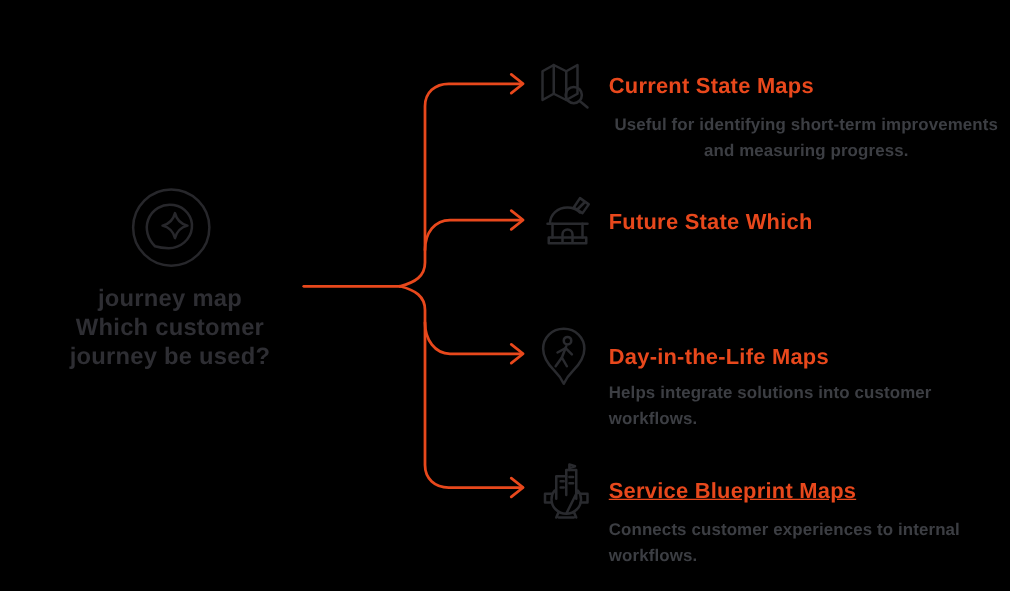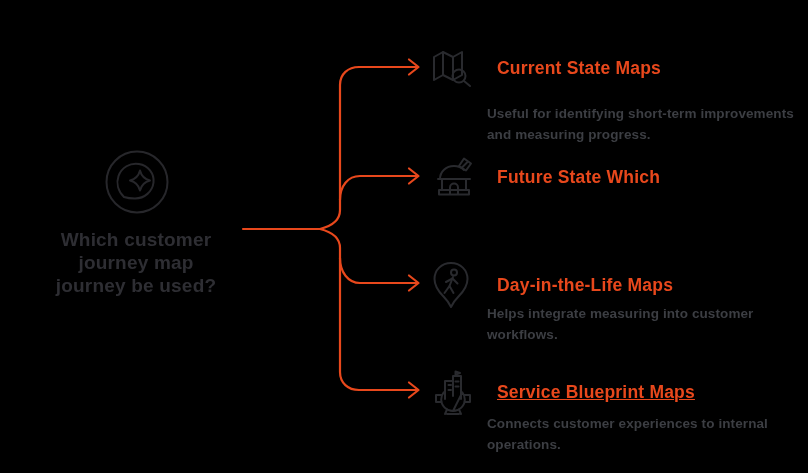--- a/index.html
+++ b/index.html
@@ -18,21 +18,21 @@
   .connector{position:absolute;left:0;top:0;}
   .left-group{position:absolute;left:0;top:0;}
   .q-icon{position:absolute;left:104px;top:149px;width:66px;height:66px;color:var(--iconleft);}
   .q-title{
     position:absolute;left:25px;top:228px;width:222px;
     color:var(--heading);font-weight:bold;font-size:19px;line-height:23px;
     text-align:center;letter-spacing:.2px;
   }
   .branch-icon{position:absolute;color:var(--icon);}
   .branch-title{
-    position:absolute;left:497px;color:var(--accent);
+    position:absolute;left:487px;color:var(--accent);
     font-weight:bold;font-size:17.5px;letter-spacing:.2px;white-space:nowrap;
   }
   .branch-desc{
     position:absolute;left:487px;width:316px;color:var(--description);
     font-size:13.5px;line-height:21px;font-weight:bold;letter-spacing:.1px;
   }
   svg{display:block;}
   .stroke{fill:none;stroke:currentColor;stroke-width:2;stroke-linecap:round;stroke-linejoin:round;}
   .accent-stroke{fill:none;stroke:var(--accent);stroke-width:2.2;stroke-linecap:round;stroke-linejoin:round;}
 </style>
@@ -55,37 +55,37 @@
 
   <div class="left-group">
     <div class="q-icon">
       <svg width="66" height="66" viewBox="0 0 66 66">
         <circle class="stroke" cx="33" cy="33" r="30.5"></circle>
         <path class="stroke" d="M20 48 C14 42 12 34 14.5 27 C17.5 18.5 26 13.5 35 15 C44 16.5 50.5 24.5 49.5 33.5 C48.5 42.5 40.5 49.5 31 49.5 C27 49.5 23 49 20 48 Z"></path>
         <path class="stroke" d="M36 21.5 Q38 29.5 46 31.5 Q38 33.5 36 41.5 Q34 33.5 26 31.5 Q34 29.5 36 21.5 Z"></path>
       </svg>
     </div>
     <div class="q-title">
+      <div>journey map</div>
       <div>Which customer</div>
-      <div>journey map</div>
       <div>journey be used?</div>
     </div>
   </div>
 
   <div>
     <div class="branch-icon" style="left:428px;top:44px;">
       <svg width="48" height="48" viewBox="0 0 48 48">
         <path class="stroke" d="M6 13 L15 8 L25 13 L34 8 V31 L25 36 L15 31 L6 36 Z"></path>
         <path class="stroke" d="M15 8 V31 M25 13 V36"></path>
         <circle class="stroke" cx="31" cy="32" r="6.5"></circle>
         <path class="stroke" d="M36 37 L42 42"></path>
       </svg>
     </div>
     <div class="branch-title" style="top:58px;">Current State Maps</div>
-    <div class="branch-desc" style="top:103px;">Useful for identifying short-term improvements and measuring progress.</div>
+    <div class="branch-desc" style="top:89px;text-align:center;">Useful for identifying short-term improvements and measuring progress.</div>
   </div>
 
   <div>
     <div class="branch-icon" style="left:430px;top:153px;">
       <svg width="48" height="48" viewBox="0 0 48 48">
         <path class="stroke" d="M10 26 C10 18.5 16 13 24 13 C28 13 31.5 14.5 34 17"></path>
         <path class="stroke" d="M8 26 H40"></path>
         <path class="stroke" d="M12 26 V37 M36 26 V37"></path>
         <path class="stroke" d="M9 37 H39 V41.5 H9 Z"></path>
         <path class="stroke" d="M20 41 V34.5 A4 4 0 0 1 28 34.5 V41"></path>
@@ -101,32 +101,32 @@
     <div class="branch-icon" style="left:429px;top:260px;">
       <svg width="44" height="56" viewBox="0 0 44 56">
         <path class="stroke" d="M22 3 C12.5 3 5.5 10 5.5 19 C5.5 25.5 9.5 31.5 14.5 36.5 C17.5 39.5 20 42.5 22 47 C24 42.5 26.5 39.5 29.5 36.5 C34.5 31.5 38.5 25.5 38.5 19 C38.5 10 31.5 3 22 3 Z"></path>
         <circle class="stroke" cx="25" cy="12.5" r="3"></circle>
         <path class="stroke" d="M24 17 L20.5 26"></path>
         <path class="stroke" d="M23.5 18.5 L17 22 M23.5 18.5 L28.5 23.5"></path>
         <path class="stroke" d="M20.5 26 L15.5 33 M20.5 26 L24.5 33"></path>
       </svg>
     </div>
     <div class="branch-title" style="top:275px;">Day-in-the-Life Maps</div>
-    <div class="branch-desc" style="top:303px;">Helps integrate measuring into customer workflows.</div>
+    <div class="branch-desc" style="top:303px;">Helps integrate solutions into customer workflows.</div>
   </div>
 
   <div>
     <div class="branch-icon" style="left:426px;top:368px;">
       <svg width="54" height="48" viewBox="0 0 54 48">
         <path class="stroke" d="M27 43 C20.5 43 15.2 37.8 15.2 31.5 C15.2 28.8 16.1 26.3 17.7 24.4 M36.3 24.4 C37.9 26.3 38.8 28.8 38.8 31.5 C38.8 37.8 33.5 43 27 43 Z"></path>
         <path class="stroke" d="M15.5 27 L10 27 L10 34 L15.5 34"></path>
         <path class="stroke" d="M38.5 27 L44 27 L44 34 L38.5 34"></path>
         <path class="stroke" d="M21 41.5 L19 46 M33 41.5 L35 46 M21 46 H33"></path>
         <path class="stroke" d="M19 31 V13 H27 V8 H35 V31"></path>
         <path class="stroke" d="M27 13 V28 M22.5 17 H25 M29.5 13.5 H32.5 M29.5 18.5 H32.5 M22.5 22 H25"></path>
         <path class="stroke" d="M29.5 8 V3.5 L34 5 L29.5 6.5"></path>
       </svg>
     </div>
     <div class="branch-title" style="top:382px;text-decoration:underline;">Service Blueprint Maps</div>
-    <div class="branch-desc" style="top:413px;">Connects customer experiences to internal operations.</div>
+    <div class="branch-desc" style="top:413px;">Connects customer experiences to internal workflows.</div>
   </div>
 
 </div>
 
 </body></html>

